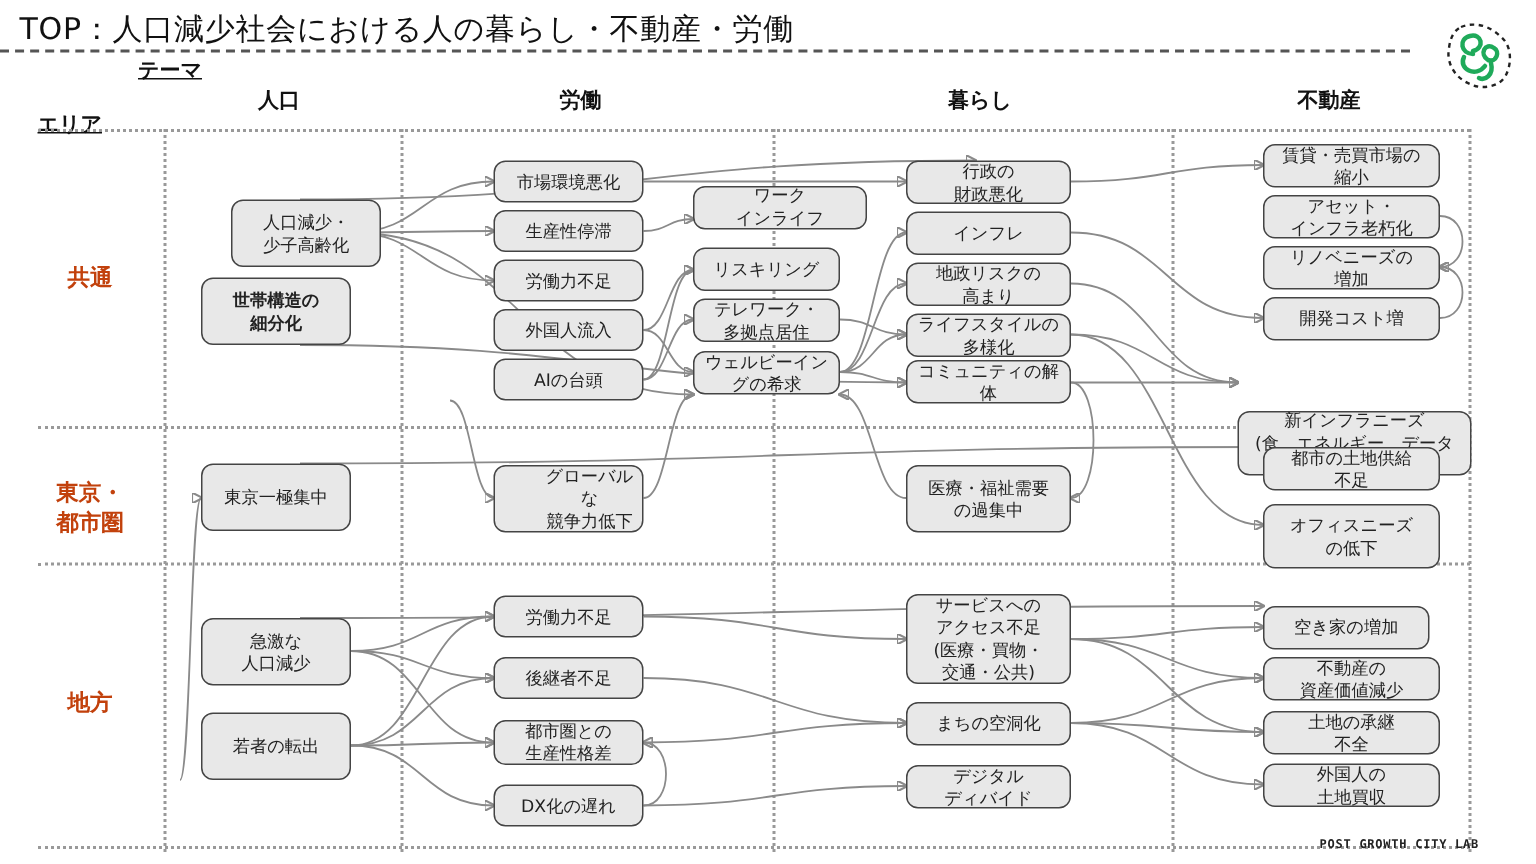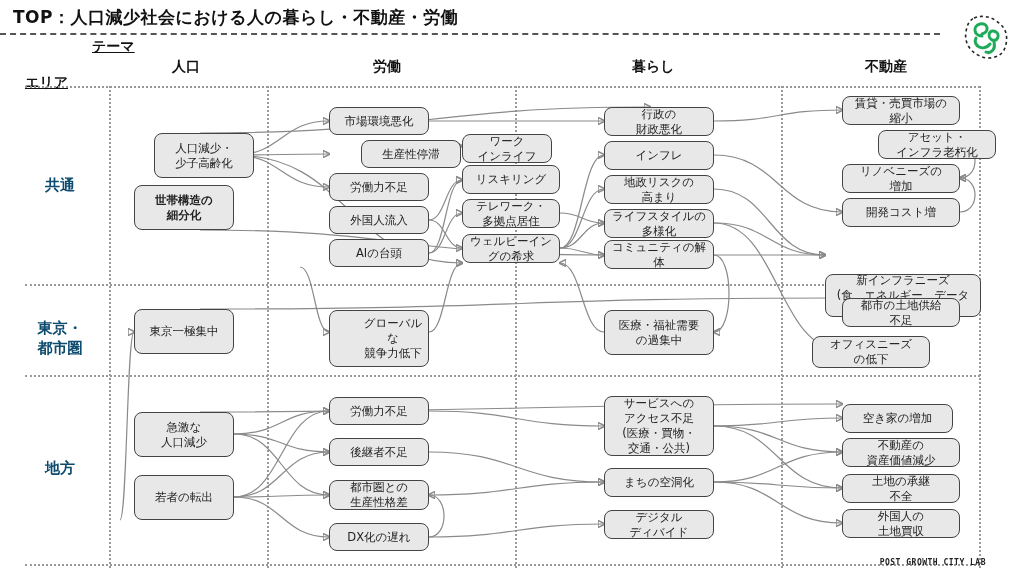--- a/index.html
+++ b/index.html
@@ -1,25 +1,25 @@
 <!DOCTYPE html>
 <html><head>
 <meta charset="utf-8">
 <style>
   html,body{margin:0;padding:0;background:#fff;}
   body{width:1024px;height:576px;position:relative;overflow:hidden;font-family:"DejaVu Sans",sans-serif;color:#222;}
-  .title{position:absolute;left:13px;top:6px;font-size:17px;font-weight:bold;letter-spacing:0.5px;color:#111;}
+  .title{position:absolute;left:13px;top:6px;font-size:20px;font-weight:normal;letter-spacing:0.5px;color:#111;}
   .topline{position:absolute;left:0;top:33px;width:940px;border-top:2px dashed #555;}
   .logo{position:absolute;left:960px;top:12px;width:50px;height:50px;}
   .hdr{position:absolute;font-size:14px;font-weight:bold;color:#111;}
   .hdr-area{left:25px;top:74px;text-decoration:underline;}
   .hdr-theme{left:92px;top:38px;text-decoration:underline;}
   .hline{position:absolute;left:25px;width:955px;border-top:2px dotted #999;}
   .vline{position:absolute;top:86px;height:482px;border-left:2px dotted #999;}
-  .row-label{position:absolute;font-size:15px;font-weight:bold;color:#0c4a6e;text-align:center;line-height:20px;}
+  .row-label{position:absolute;font-size:15px;font-weight:bold;color:#c2410c;text-align:center;line-height:20px;}
   .node{position:absolute;box-sizing:border-box;background:#e8e8e8;border:1.3px solid #444;border-radius:8px;font-size:11.5px;line-height:15px;color:#222;display:flex;align-items:center;justify-content:center;text-align:center;white-space:pre-line;z-index:2;}
   svg.edges{position:absolute;left:0;top:0;z-index:1;}
   svg.edges path{fill:none;stroke:#8a8a8a;stroke-width:1.2;}
   .footer{position:absolute;right:38px;bottom:9px;font-family:"DejaVu Sans Mono",monospace;font-size:8px;font-weight:bold;color:#222;letter-spacing:0.5px;}
 </style>
 </head>
 <body>
 
 <div class="title">TOP：人口減少社会における人の暮らし・不動産・労働</div>
 <div class="topline"></div>
@@ -112,33 +112,33 @@
 <div class="node" style="left:134px;top:133px;width:100px;height:45px;margin-left:20px;">人口減少・
 少子高齢化</div>
 <div class="node" style="left:134px;top:185px;width:100px;height:45px;font-weight:bold;">世帯構造の
 細分化</div>
 <div class="node" style="left:134px;top:309px;width:100px;height:45px;">東京一極集中</div>
 <div class="node" style="left:134px;top:412px;width:100px;height:45px;">急激な
 人口減少</div>
 <div class="node" style="left:134px;top:475px;width:100px;height:45px;">若者の転出</div>
 
 <div class="node" style="left:329px;top:107px;width:100px;height:28px;">市場環境悪化</div>
-<div class="node" style="left:329px;top:140px;width:100px;height:28px;margin-left:32px;">生産性停滞</div>
+<div class="node" style="left:329px;top:140px;width:100px;height:28px;">生産性停滞</div>
 <div class="node" style="left:329px;top:173px;width:100px;height:28px;">労働力不足</div>
 <div class="node" style="left:329px;top:206px;width:100px;height:28px;">外国人流入</div>
 <div class="node" style="left:329px;top:239px;width:100px;height:28px;">AIの台頭</div>
-<div class="node" style="left:329px;top:310px;width:100px;height:57px;padding-left:28px;">グローバルな
+<div class="node" style="left:329px;top:310px;width:100px;height:45px;padding-left:28px;">グローバルな
 競争力低下</div>
 <div class="node" style="left:329px;top:397px;width:100px;height:28px;">労働力不足</div>
 <div class="node" style="left:329px;top:438px;width:100px;height:28px;">後継者不足</div>
 <div class="node" style="left:329px;top:480px;width:100px;height:30px;">都市圏との
 生産性格差</div>
 <div class="node" style="left:329px;top:523px;width:100px;height:28px;">DX化の遅れ</div>
 
-<div class="node" style="left:462px;top:134px;width:90px;height:29px;font-family:Liberation Mono, monospace;">ワーク
+<div class="node" style="left:462px;top:124px;width:116px;height:29px;font-family:Liberation Mono, monospace;">ワーク
 インライフ</div>
 <div class="node" style="left:462px;top:165px;width:98px;height:29px;">リスキリング</div>
 <div class="node" style="left:462px;top:199px;width:98px;height:29px;">テレワーク・
 多拠点居住</div>
 <div class="node" style="left:462px;top:234px;width:98px;height:29px;">ウェルビーイン
 グの希求</div>
 
 <div class="node" style="left:604px;top:107px;width:110px;height:29px;">行政の
 財政悪化</div>
 <div class="node" style="left:604px;top:141px;width:110px;height:29px;">インフレ</div>
@@ -153,31 +153,31 @@
 <div class="node" style="left:604px;top:396px;width:110px;height:60px;">サービスへの
 アクセス不足
 (医療・買物・
 交通・公共)</div>
 <div class="node" style="left:604px;top:468px;width:110px;height:29px;">まちの空洞化</div>
 <div class="node" style="left:604px;top:510px;width:110px;height:29px;">デジタル
 ディバイド</div>
 
 <div class="node" style="left:842px;top:96px;width:118px;height:29px;">賃貸・売買市場の
 縮小</div>
-<div class="node" style="left:842px;top:130px;width:118px;height:29px;margin-left:36px;">アセット・
+<div class="node" style="left:842px;top:130px;width:118px;height:29px;">アセット・
 インフラ老朽化</div>
 <div class="node" style="left:842px;top:164px;width:118px;height:29px;">リノベニーズの
 増加</div>
 <div class="node" style="left:842px;top:198px;width:118px;height:29px;">開発コスト増</div>
 <div class="node" style="left:825px;top:234px;width:156px;height:43px;margin-top:40px;">新インフラニーズ
 (食、エネルギー、データ
 センター、配送等)</div>
 <div class="node" style="left:842px;top:298px;width:118px;height:29px;">都市の土地供給
 不足</div>
-<div class="node" style="left:812px;top:336px;width:118px;height:32px;">オフィスニーズ
+<div class="node" style="left:842px;top:336px;width:118px;height:43px;">オフィスニーズ
 の低下</div>
 <div class="node" style="left:842px;top:404px;width:111px;height:29px;">空き家の増加</div>
 <div class="node" style="left:842px;top:438px;width:118px;height:29px;">不動産の
 資産価値減少</div>
 <div class="node" style="left:842px;top:474px;width:118px;height:29px;">土地の承継
 不全</div>
 <div class="node" style="left:842px;top:509px;width:118px;height:29px;">外国人の
 土地買収</div>
 
 <div class="footer">POST GROWTH CITY LAB</div>

